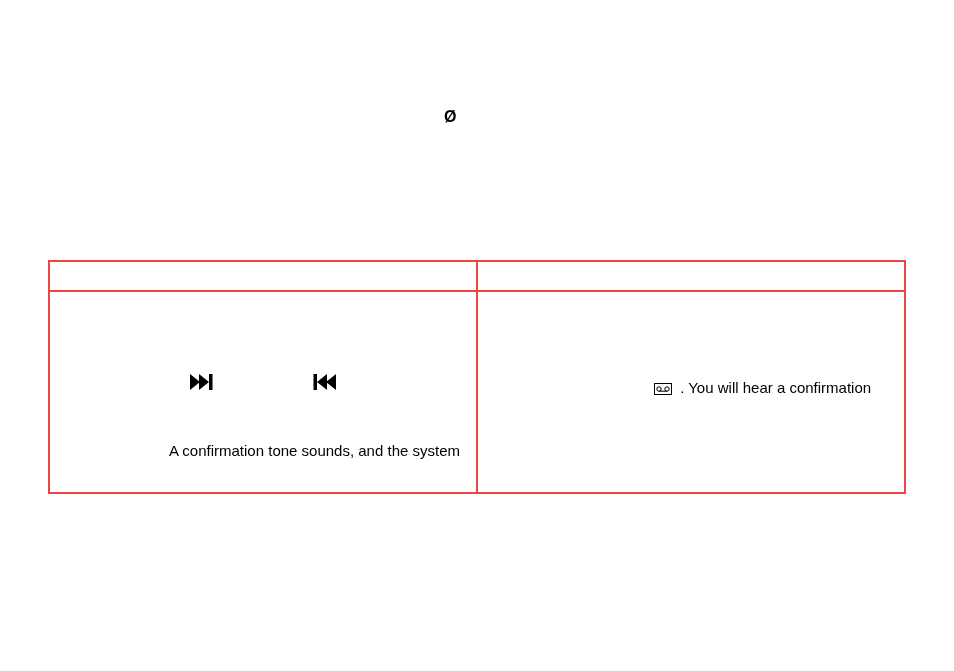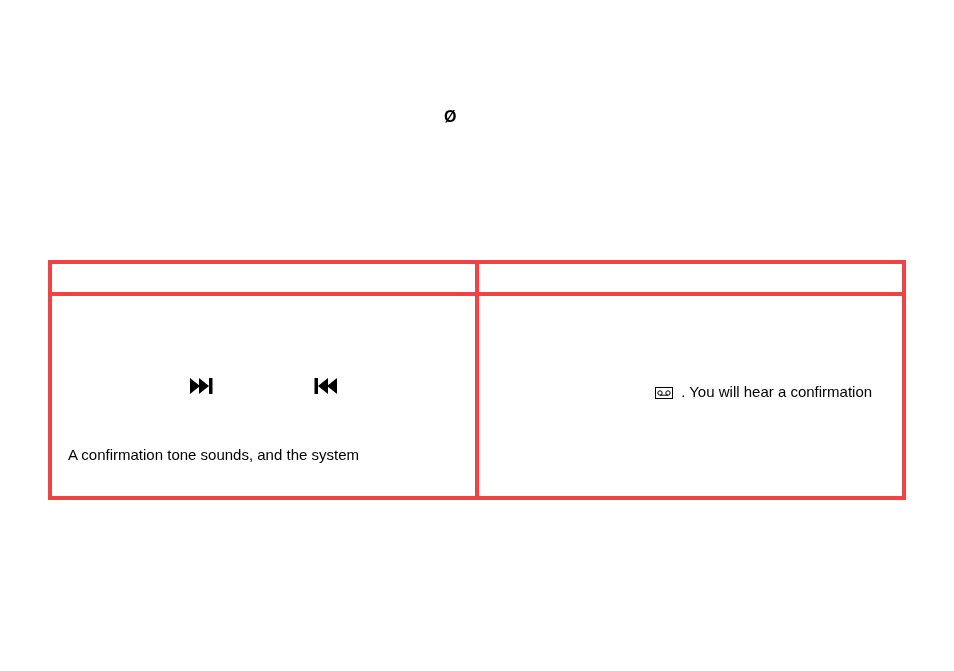--- a/index.html
+++ b/index.html
@@ -25,21 +25,21 @@
     font-size: 16px;
   }
   table.doc {
     position: absolute;
     top: 260px;
     left: 48px;
     width: 858px;
     border-collapse: collapse;
   }
   table.doc td, table.doc th {
-    border: 4px solid #ef4444;
+    border: 2px solid #ef4444;
     vertical-align: top;
   }
   table.doc thead td {
     height: 26px;
   }
   table.doc tbody td {
     height: 180px;
     padding: 10px 16px;
   }
   .cell-inner {
@@ -53,21 +53,21 @@
     margin-bottom: 30px;
     text-align: center;
   }
   .icon-row .icon {
     display: inline-block;
     vertical-align: middle;
     margin: 0 45px;
   }
   .icon svg { display: block; }
   .line1 {
-    text-align: left;
+    text-align: right;
     margin-top: 22px;
   }
   .right-line {
     margin-top: 77px;
     padding-left: 160px;
     white-space: nowrap;
   }
   .right-line .mail-icon {
     display: inline-block;
     vertical-align: middle;

